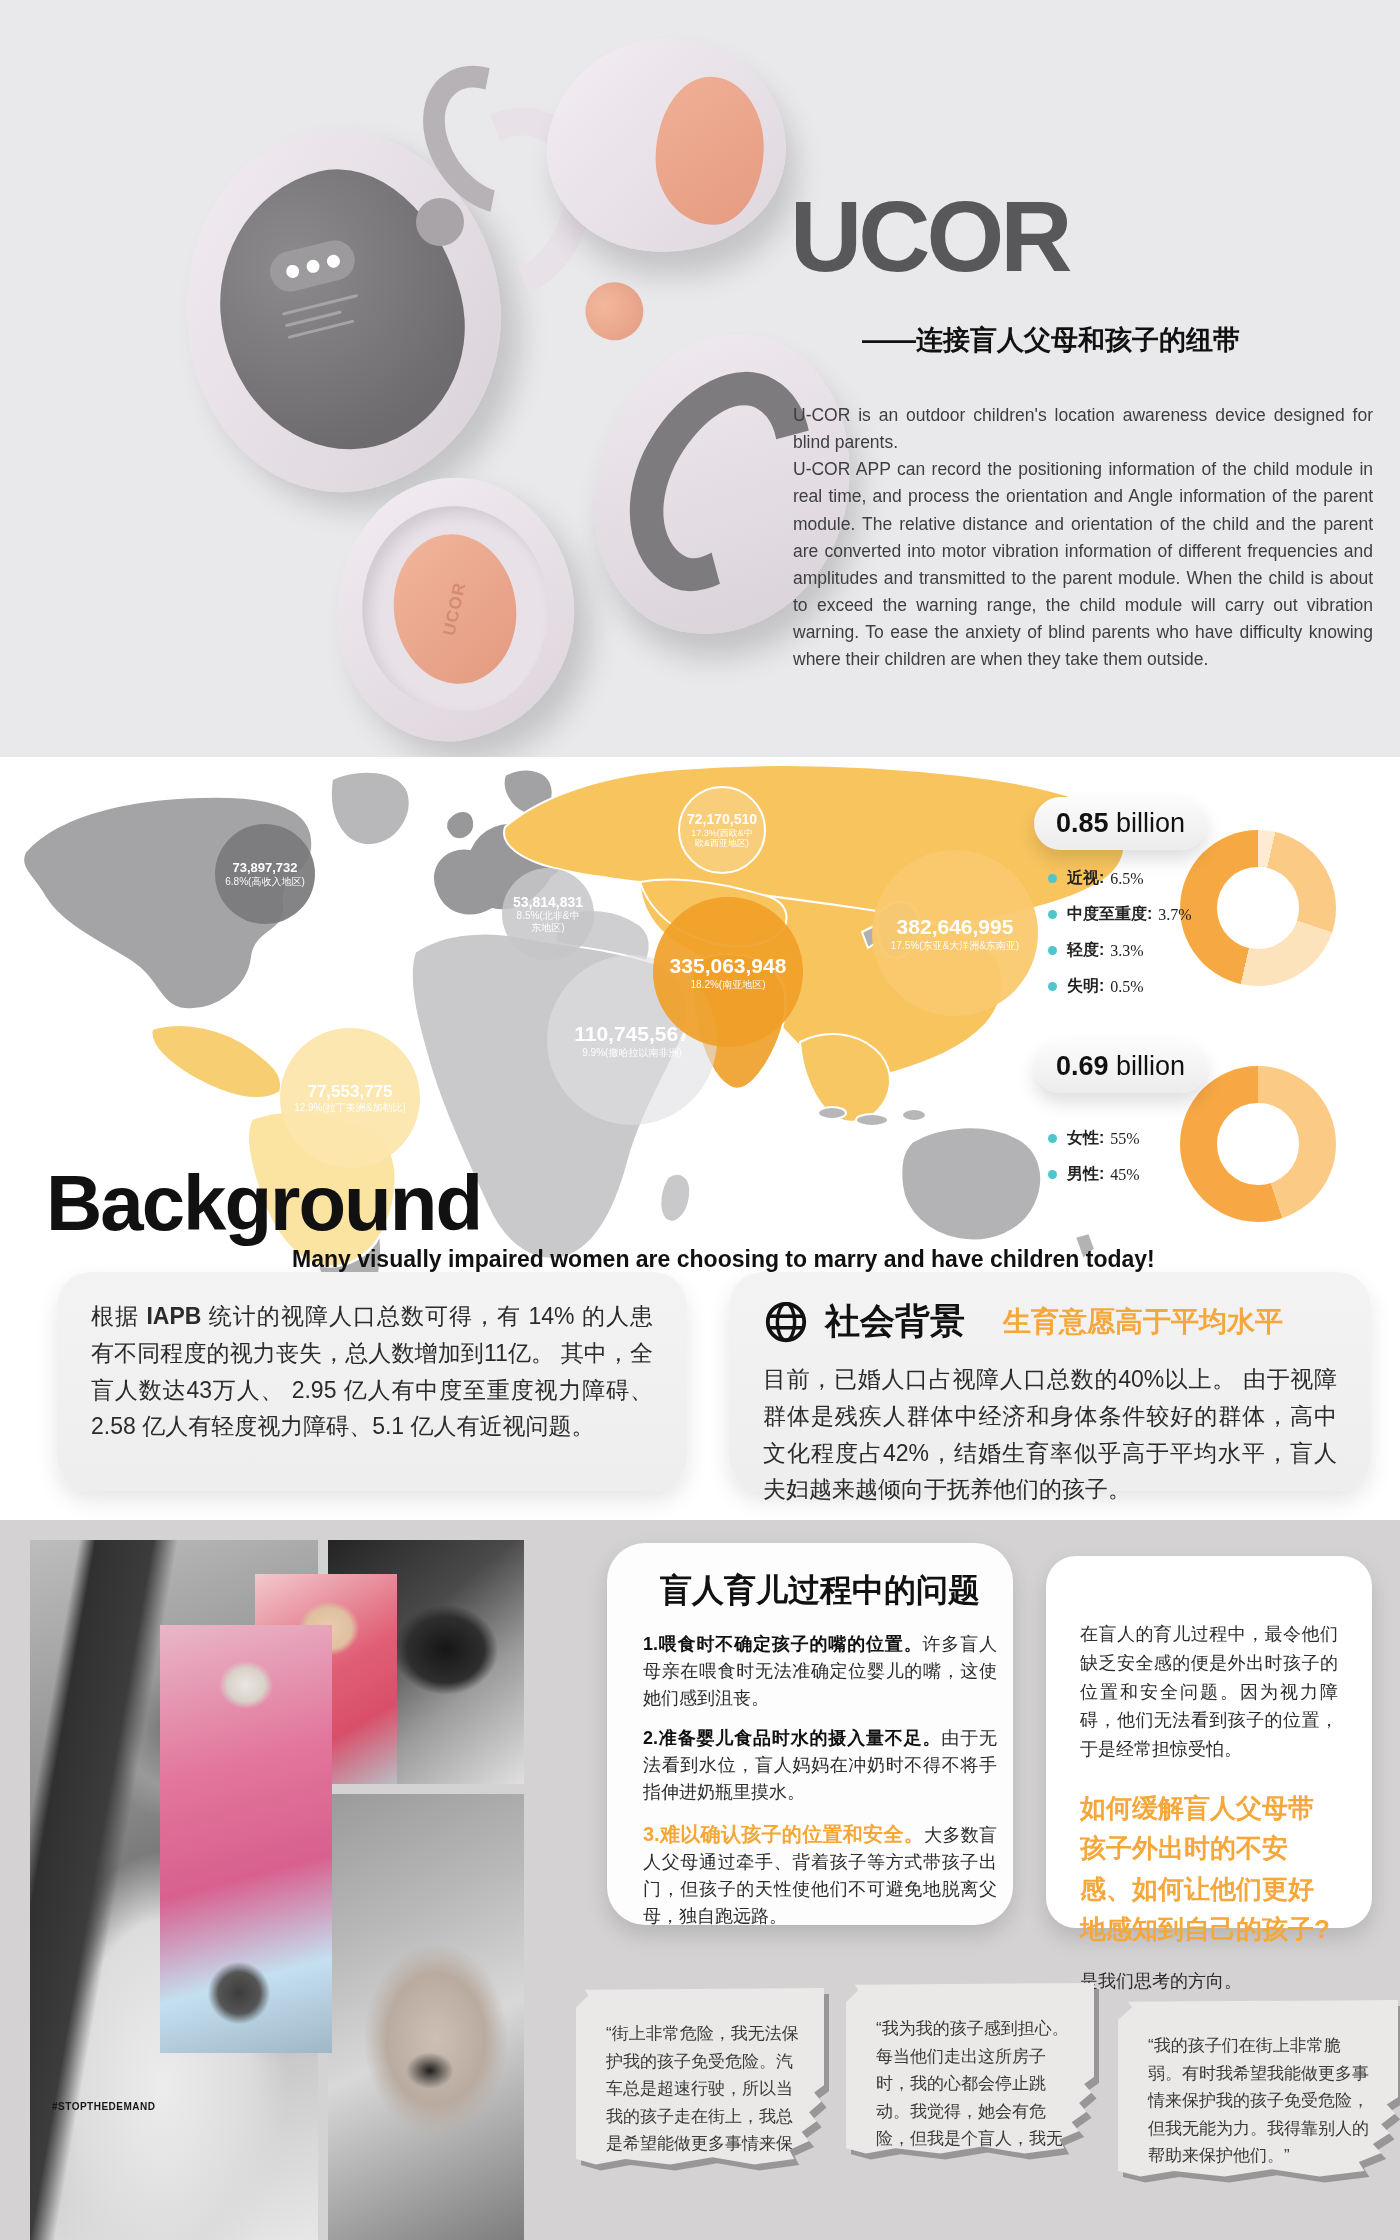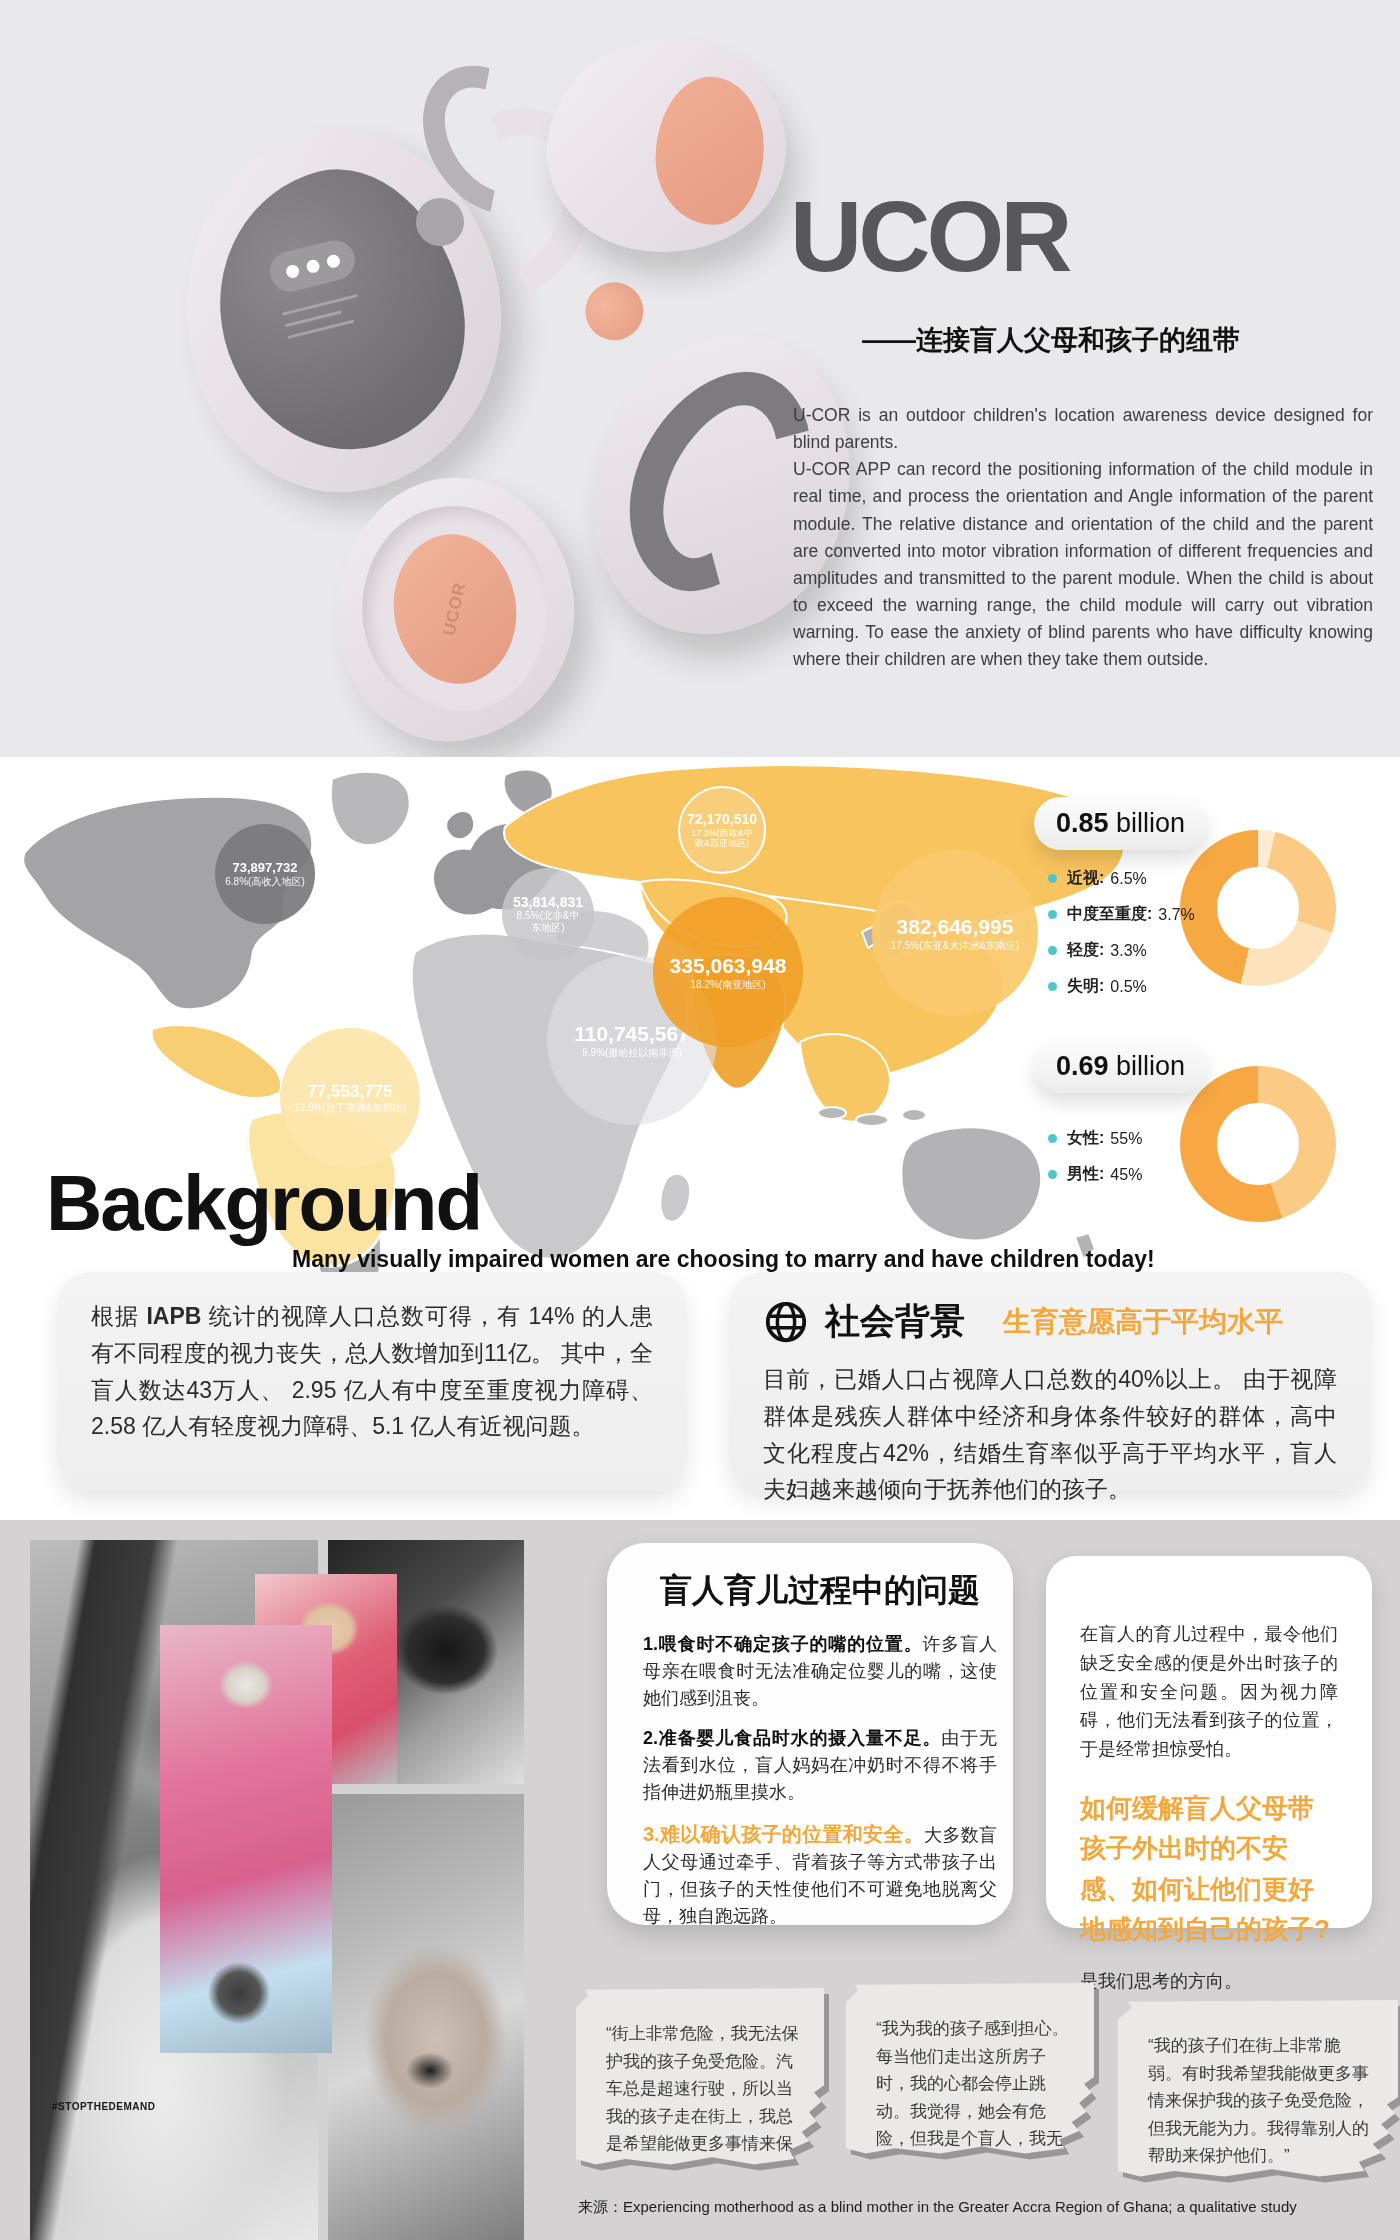--- a/index.html
+++ b/index.html
@@ -52,21 +52,21 @@
   .pill b { font-weight:800; }
   .pill-1 { left:1034px; top:797px; }
   .pill-2 { left:1034px; top:1040px; }
   .legend { position:absolute; z-index:3; }
   .legend-1 { left:1048px; top:868px; }
   .legend-2 { left:1048px; top:1128px; }
   .lrow { display:flex; align-items:center; margin-bottom:15px; font-size:16px; color:#222; }
   .lrow .dot { width:9px; height:9px; border-radius:50%; background:#4fc6cc; margin-right:10px; flex:0 0 auto; }
   .lrow .ll { font-weight:800; }
   .lrow .ll::after { content:":"; }
-  .lrow .lv { margin-left:6px; }
+  .lrow .lv { margin-left:6px;font-family:Liberation Serif, serif; }
   .donut { position:absolute; border-radius:50%; z-index:2; }
   .donut-1 { left:1180px; top:830px; width:156px; height:156px; }
   .donut-2 { left:1180px; top:1066px; width:156px; height:156px; }
   .donut .hole { position:absolute; left:24%; top:24%; width:52%; height:52%; border-radius:50%; background:#fff; }
 
   .bg-heading { position:absolute; left:46px; top:1158px; font-size:78px; font-weight:900; letter-spacing:-2px; color:#111; z-index:3; }
   .bg-subheading { position:absolute; left:292px; top:1246px; font-size:23px; font-weight:800; color:#111; z-index:3; }
 
   .info-card { position:absolute; height:219px; background:linear-gradient(180deg,#f4f3f3,#efeeee); border-radius:34px; box-shadow:0 10px 22px rgba(0,0,0,.10); z-index:4; padding:26px 34px; }
   .card-1 { left:57px; top:1272px; width:630px; }
@@ -339,19 +339,15 @@
       <div class="quote-text">“我为我的孩子感到担心。每当他们走出这所房子时，我的心都会停止跳动。我觉得，她会有危险，但我是个盲人，我无法保护他。”</div>
     </div>
   </div>
   <div class="quote-card q3">
     <div class="quote-inner">
       <div class="quote-text">“我的孩子们在街上非常脆弱。有时我希望我能做更多事情来保护我的孩子免受危险，但我无能为力。我得靠别人的帮助来保护他们。”</div>
     </div>
   </div>
 
   <div class="source">
-    <div class="src-row">
-      <span class="src-label">来源：</span>
-      <span>Experiencing motherhood as a blind mother in the Greater Accra Region of Ghana; a qualitative study</span>
-    </div>
   </div>
 
 </div>
 
 </body></html>

